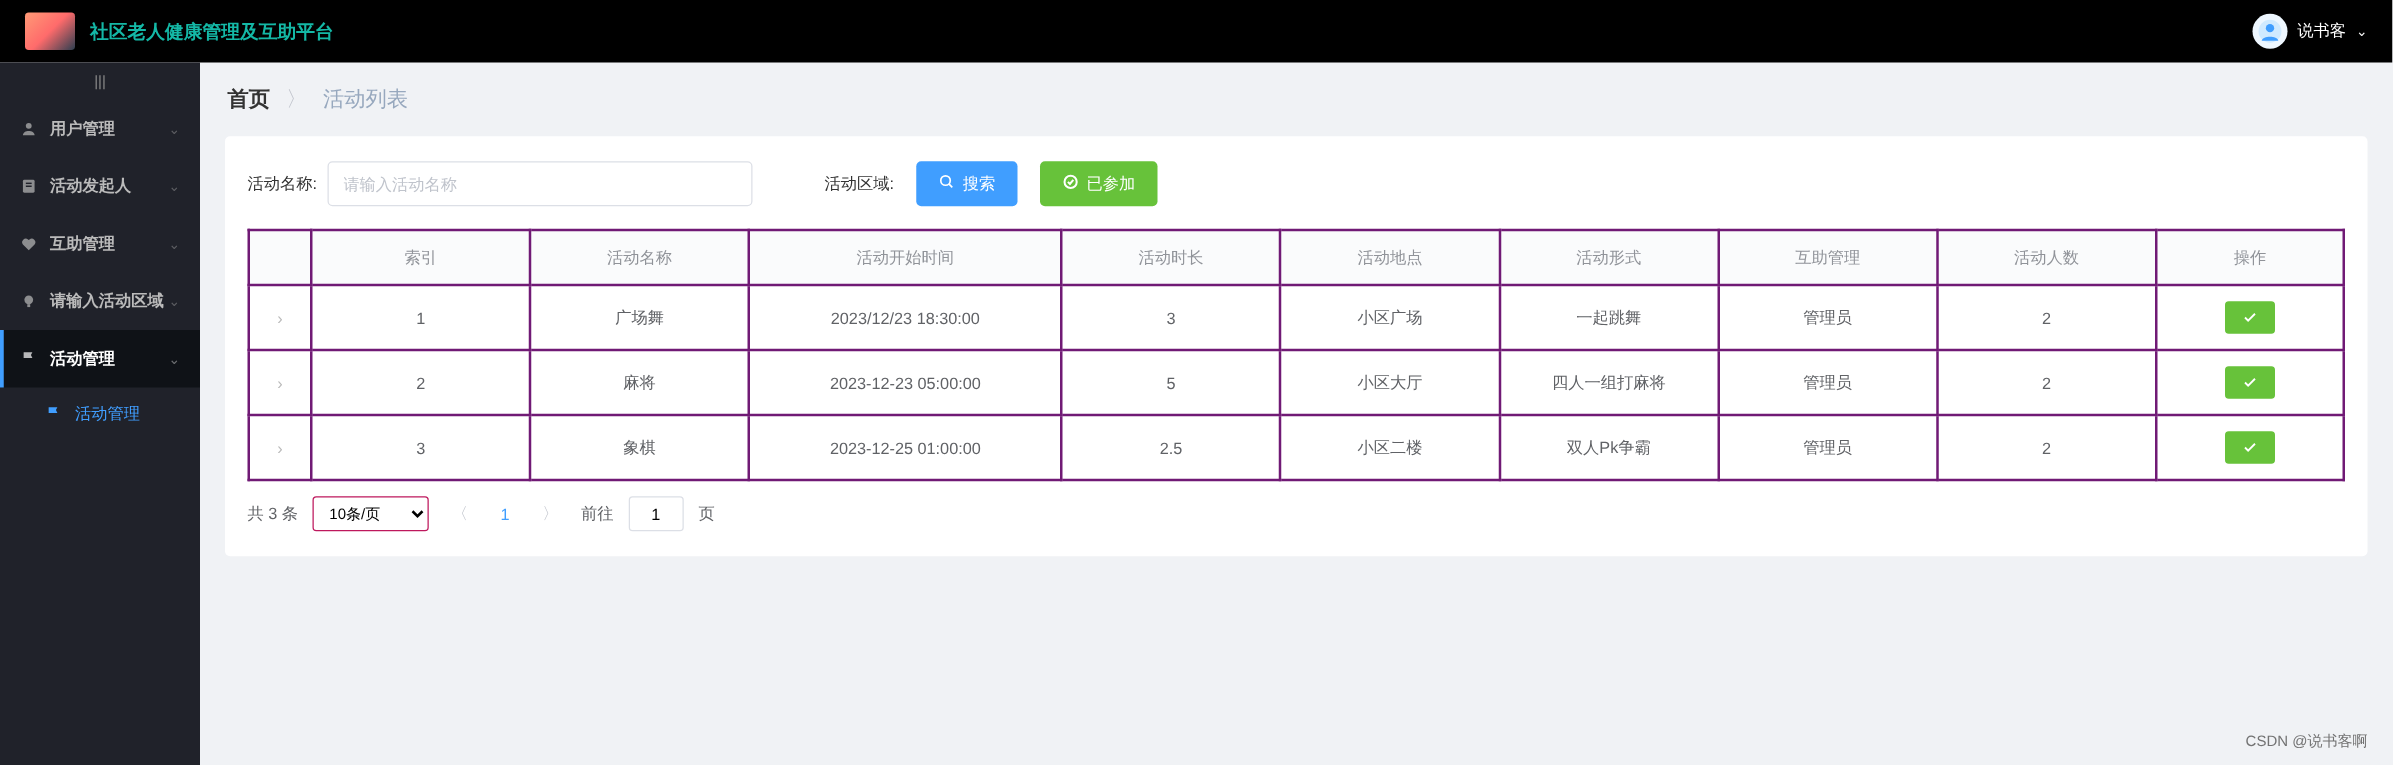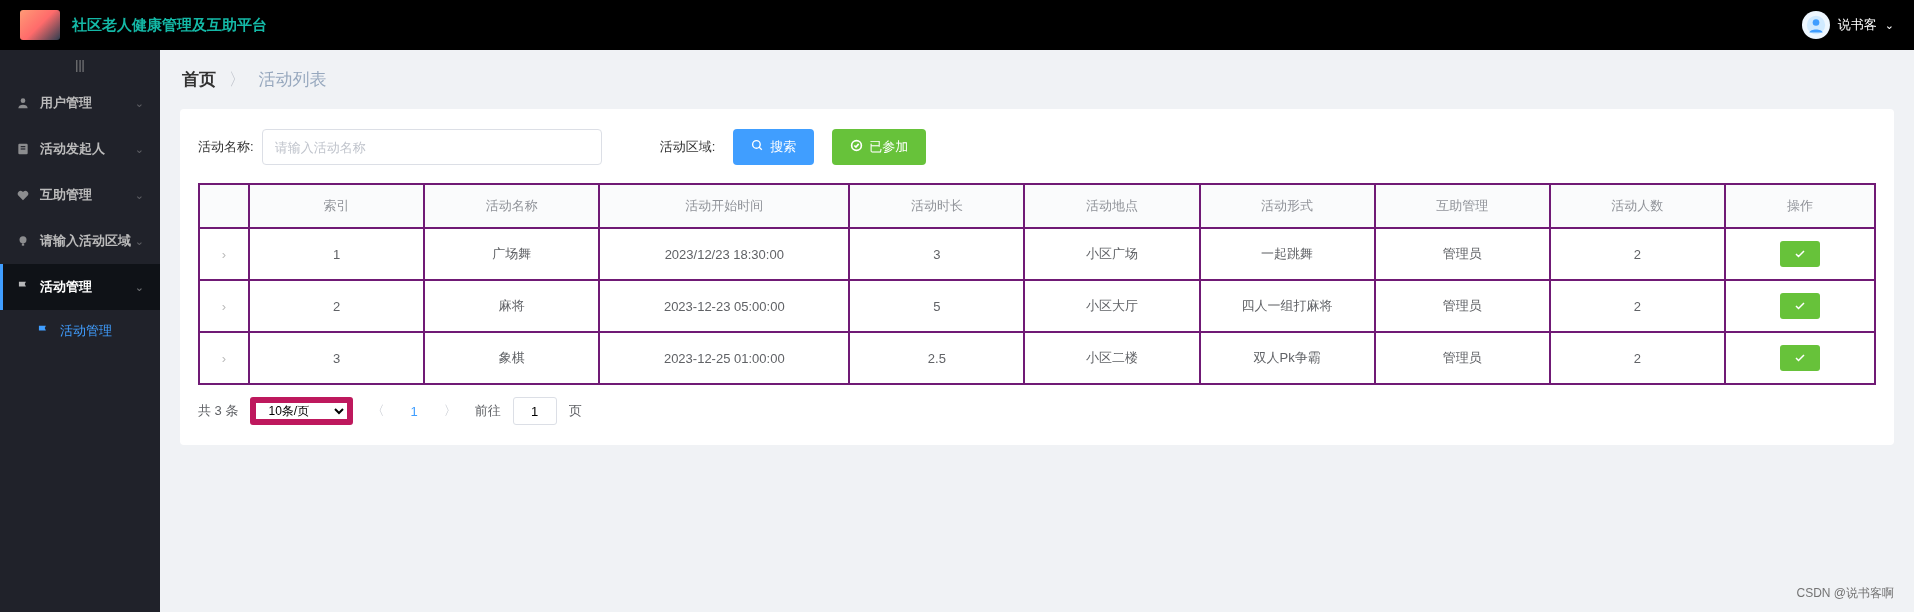--- a/index.html
+++ b/index.html
@@ -54,21 +54,21 @@
     
     .table { width: 100%; border-collapse: collapse; table-layout: fixed; }
     .table th, .table td {
       border: 2px solid #701a75; text-align: center; font-size: 13px;
       color: #606266; padding: 12px 8px; overflow: hidden; text-overflow: ellipsis;
     }
     .table th { background: #fafbfc; font-weight: 500; color: #909399; }
     .table td.expand { width: 40px; cursor: pointer; color: #bbb; }
     
     .pagination { display: flex; align-items: center; gap: 12px; margin-top: 12px; font-size: 13px; color: #606266; }
-    .page-select { height: 28px; border: 6px solid #be185d; border-radius: 3px; padding: 0 22px 0 8px; font-size: 12px; background: #fff; }
+    .page-select { height: 28px; border: 1px solid #be185d; border-radius: 3px; padding: 0 22px 0 8px; font-size: 12px; background: #fff; }
     .page-nav { color: #c0c4cc; padding: 0 6px; cursor: pointer; }
     .page-num { color: #409eff; padding: 0 8px; }
     .page-input { width: 44px; height: 28px; border: 1px solid #dcdfe6; border-radius: 3px; text-align: center; font-size: 13px; }
     
     .watermark { position: fixed; bottom: 10px; right: 20px; color: #737373; font-size: 12px; }
     
     .icon svg { width: 14px; height: 14px; fill: currentColor; }
     .chevron { font-size: 11px; }
   </style>
 </head>

